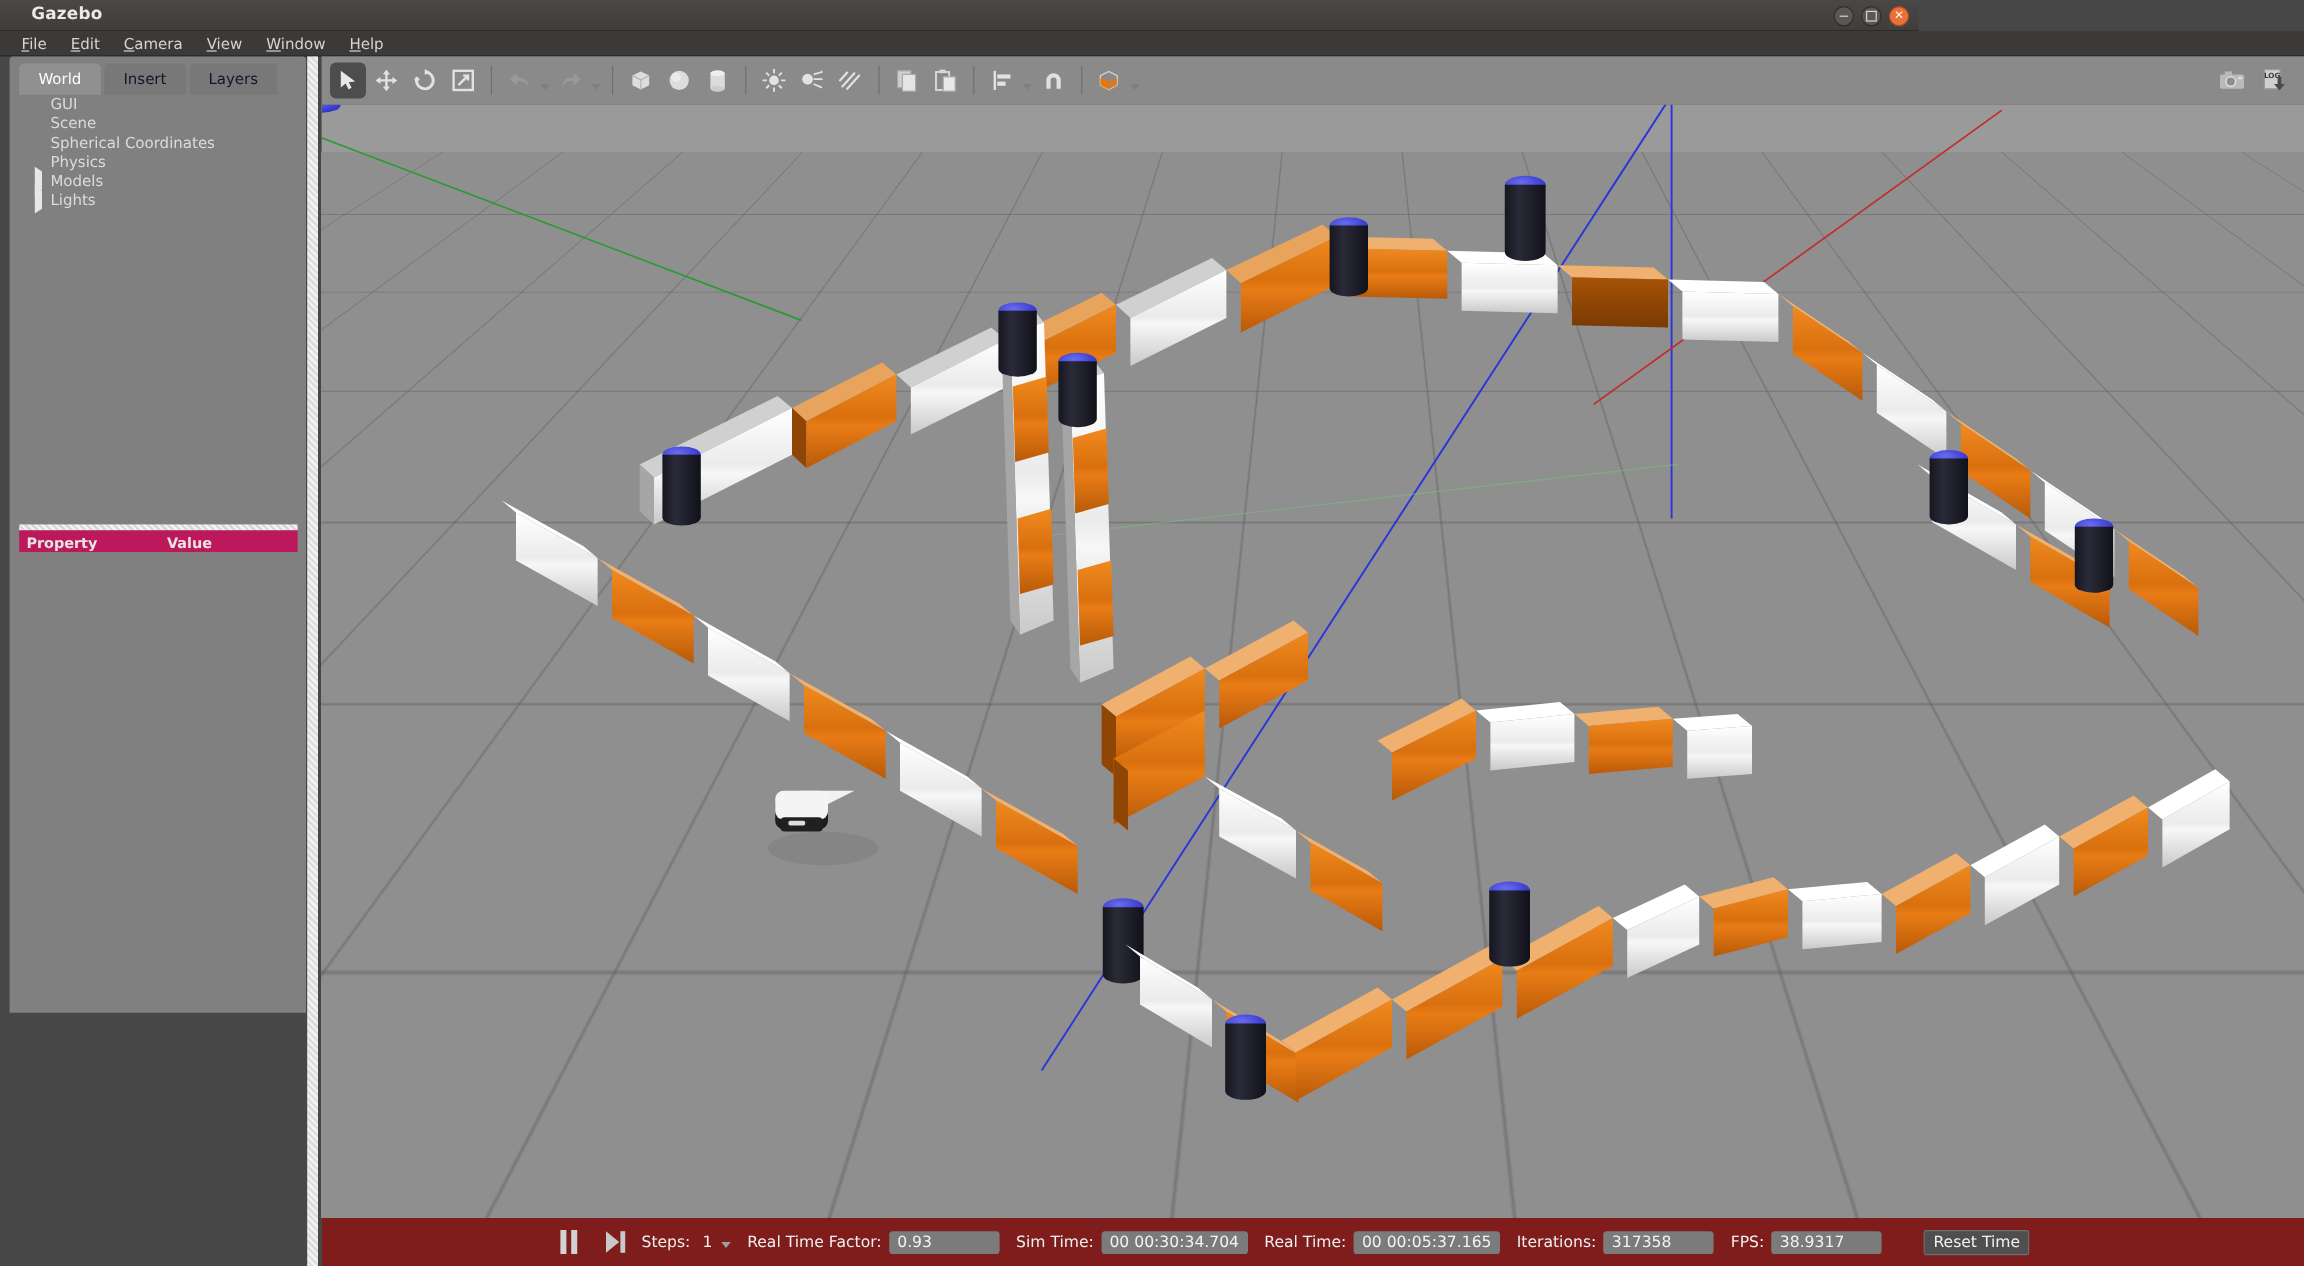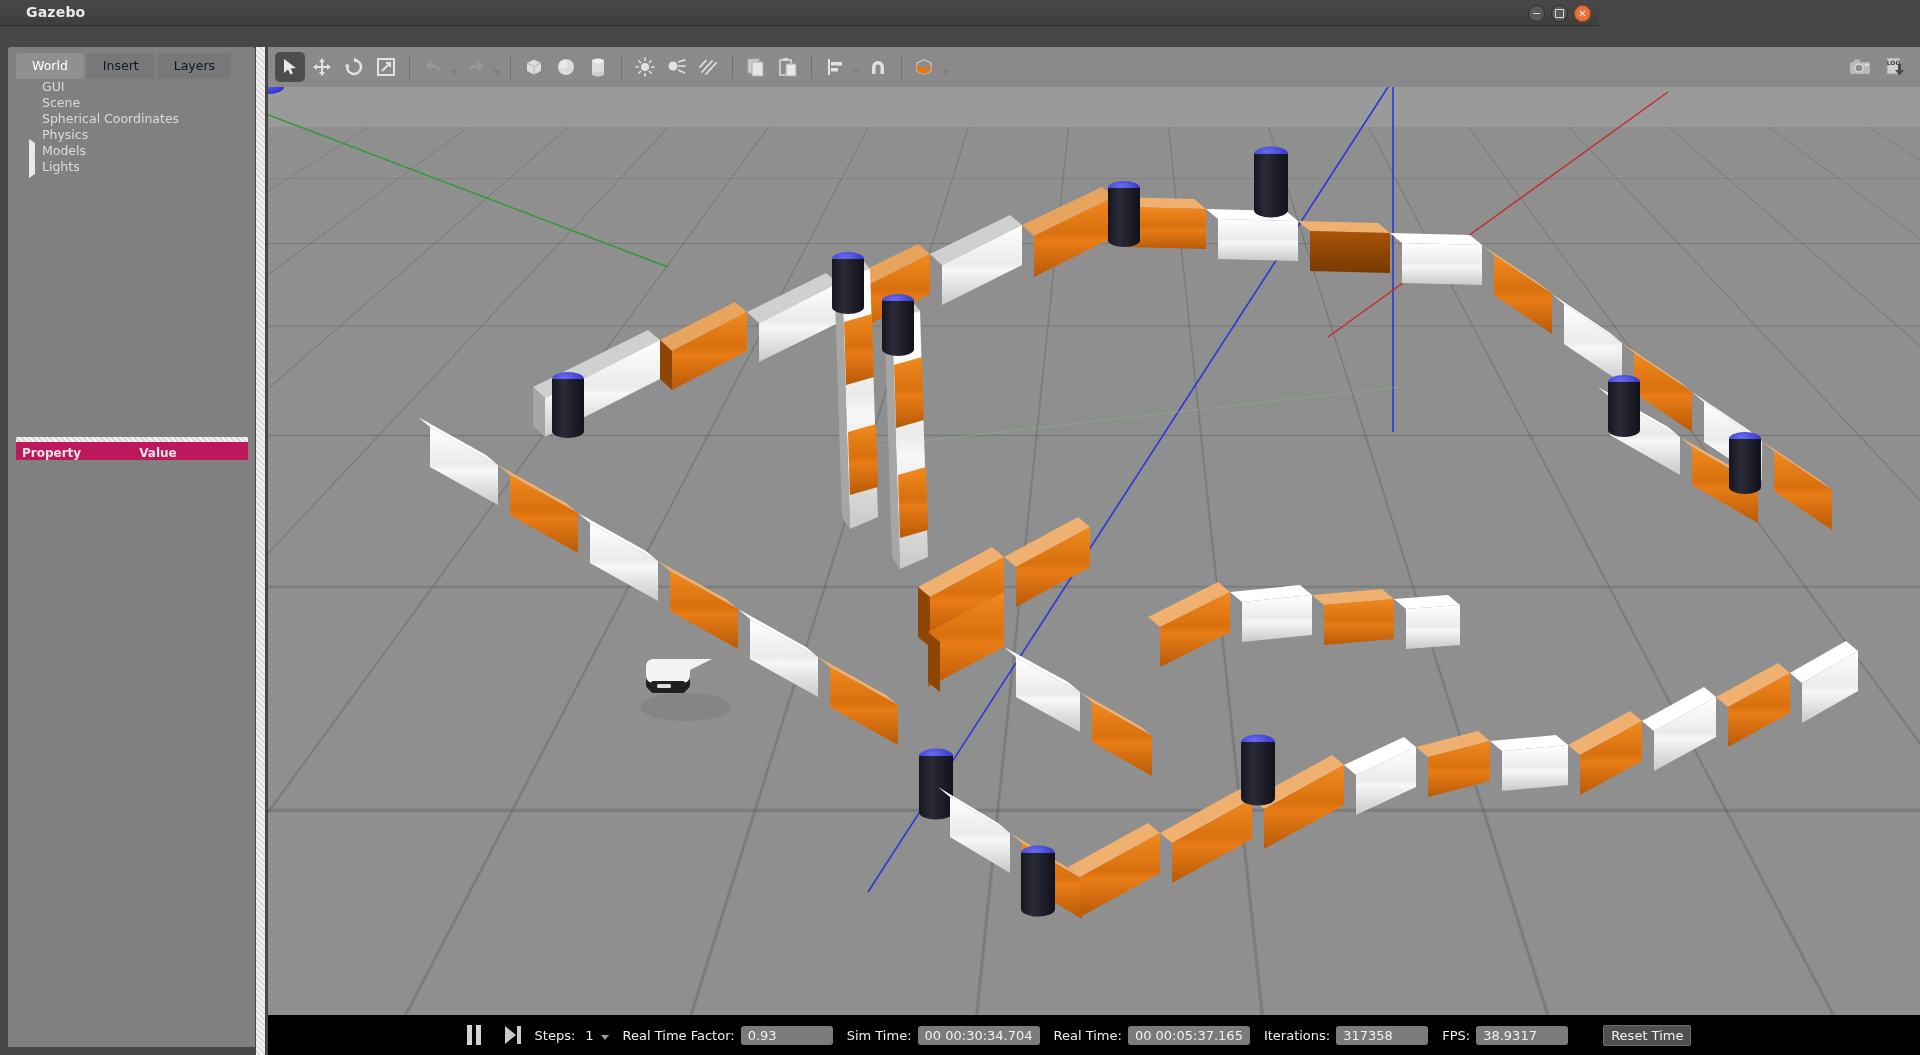--- a/index.html
+++ b/index.html
@@ -39,21 +39,21 @@
     background: #3c3a39; border-bottom: 1px solid #2b2a29;
     display: flex; align-items: center; padding-left: 8px; gap: 0;
   }
   .menu-item {
     font-size: 12.5px; color: #d6d4d2; padding: 2px 10px; cursor: default;
   }
   .menu-item u { text-decoration: underline; }
 
   
   .leftpanel {
-    position: absolute; top: 47px; left: 8px; width: 247px; height: 1000px;
+    position: absolute; top: 47px; left: 8px; width: 247px; height: 797px;
     background: #808080;
     border-radius: 3px 3px 0 0;
   }
   .tabs { position: absolute; top: 6px; left: 8px; display: flex; gap: 3px; }
   .tab {
     font-size: 12.5px; color: #0f172a; padding: 5px 16px 6px 16px;
     background: #787878; border-radius: 4px 4px 0 0; cursor: default;
   }
   .tab.active { background: #909090; color: #ffffff; }
   .tree { position: absolute; top: 32px; left: 0; width: 247px; }
@@ -121,21 +121,21 @@
       #8f8f8f;
     transform: perspective(900px) rotateX(62deg) rotateZ(0deg);
     transform-origin: 50% 0%;
   }
 
   .svgscene { position: absolute; left: 0; top: 0; width: 1652px; height: 928px; }
 
   
   .statusbar {
     position: absolute; bottom: 0; left: 0; width: 1652px; height: 40px;
-    background: #000000; display: flex; align-items: center;
+    background: #7f1d1d; display: flex; align-items: center;
   }
   .sb-inner { display: flex; align-items: center; margin: 0 auto; padding-right: 40px; }
   .sb-label { font-size: 13px; color: #efefef; margin: 0 6px 0 14px; }
   .sb-field {
     background: #7b7b7b; border-radius: 3px; height: 19px; min-width: 92px;
     display: flex; align-items: center; padding: 0 7px;
     font-size: 13px; color: #f2f2f2;
   }
   .sb-field.wide { min-width: 112px; }
   .sb-btn {
@@ -169,20 +169,28 @@
       <div class="wbtn">
           <span class="wbtn-min"></span>
         </div>
       <div class="wbtn">
           <span class="wbtn-max"></span>
         </div>
       <div class="wbtn close">✕</div>
     </div>
   </div>
 
+  <div class="menubar">
+    <div class="menu-item"><u>F</u>ile</div>
+    <div class="menu-item"><u>E</u>dit</div>
+    <div class="menu-item"><u>C</u>amera</div>
+    <div class="menu-item"><u>V</u>iew</div>
+    <div class="menu-item"><u>W</u>indow</div>
+    <div class="menu-item"><u>H</u>elp</div>
+  </div>
 
   <div class="leftpanel">
     <div class="tabs">
       <div class="tab active">World</div>
       <div class="tab">Insert</div>
       <div class="tab">Layers</div>
     </div>
 
     <div class="tree">
       <div class="tree-row">

